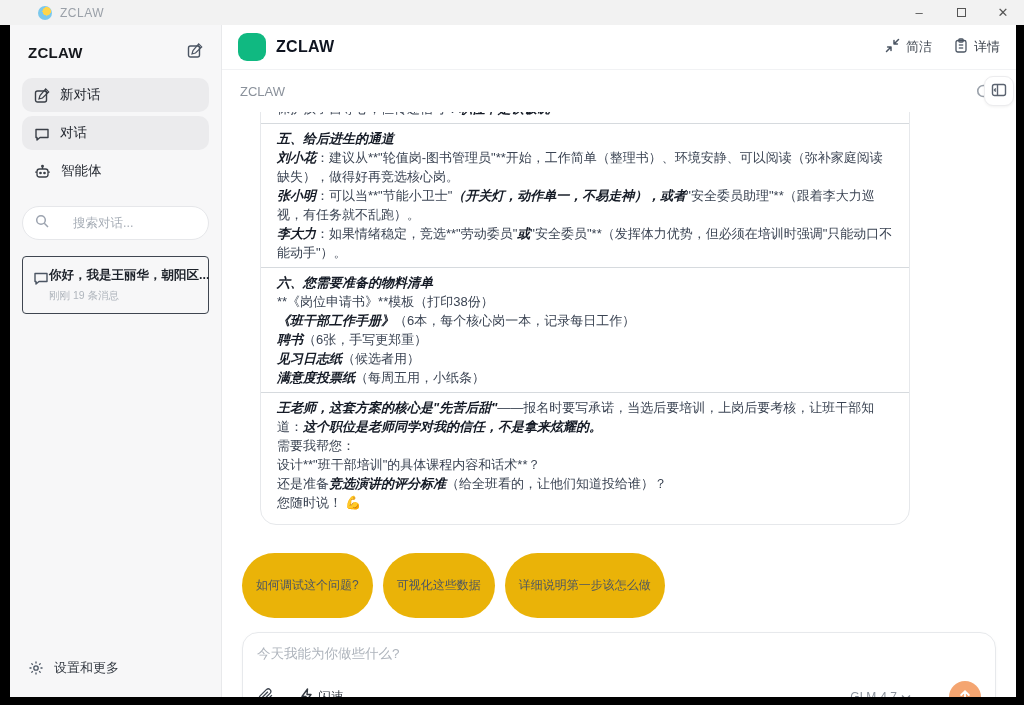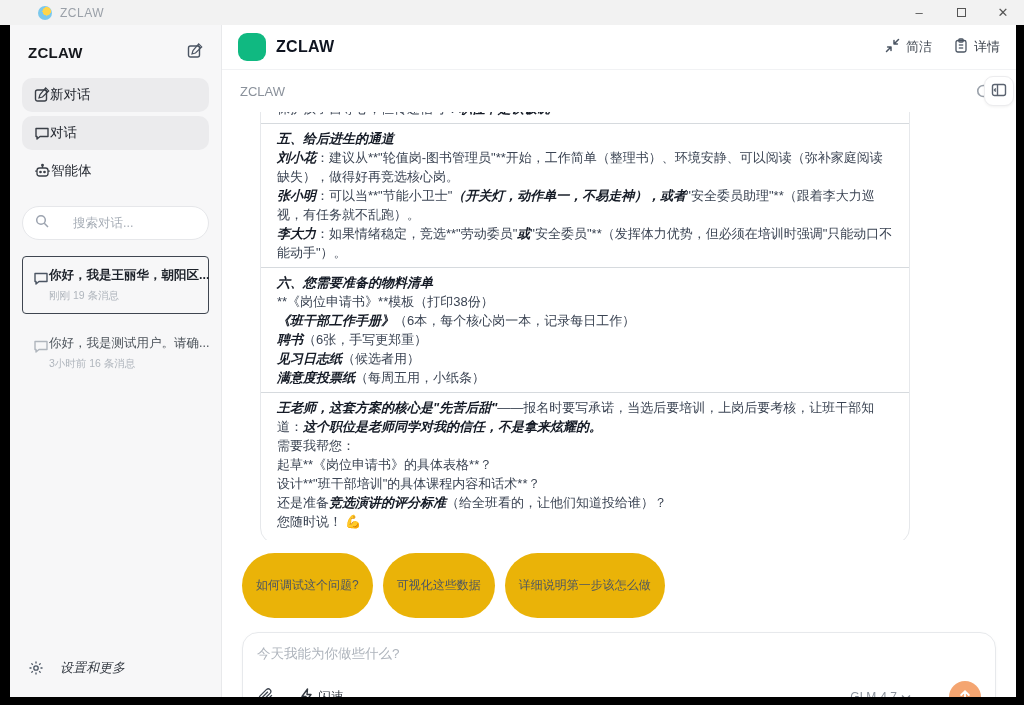--- a/index.html
+++ b/index.html
@@ -22,40 +22,40 @@
   .app { position:absolute; left:10px; top:25px; width:1006px; height:672px; background:#fff;
          display:flex; overflow:hidden; }
 
   
   .sidebar { width:212px; background:#f7f7f8; border-right:1px solid #e8e9eb; display:flex;
              flex-direction:column; flex-shrink:0; }
   .sb-header { display:flex; align-items:center; justify-content:space-between; padding:16px 16px 14px 18px; }
   .sb-title { font-size:15px; font-weight:700; color:#15181d; letter-spacing:.3px; }
   .icon-btn { background:none; border:none; color:#4b5563; cursor:pointer; display:flex; padding:2px; }
   .sb-nav { padding:0 12px; display:flex; flex-direction:column; gap:4px; }
-  .sb-item { display:flex; align-items:center; gap:0; padding:8px 12px; border-radius:10px;
+  .sb-item { display:flex; align-items:flex-end; gap:10px; padding:8px 12px; border-radius:10px;
              font-size:13.5px; color:#23272f; cursor:pointer; }
   .sb-item.active { background:#ebebed; }
   .sb-ico { display:flex; color:#3a3f47; }
   .sb-search { margin:18px 12px 10px; background:#fff; border:1px solid #e6e7ea; border-radius:999px;
                display:flex; align-items:center; gap:24px; padding:7px 12px; color:#9ca3af;justify-content:space-between; }
   .sb-search input { border:none; outline:none; background:transparent; font-size:12.5px; width:130px;
                      color:#374151; font-family:inherit; }
   .sb-search input::placeholder { color:#a6adb6; }
   .sb-convs { padding:6px 12px; display:flex; flex-direction:column; gap:10px; }
   .conv { display:flex; padding:10px 10px; border-radius:4px; border:1.5px solid transparent;
           cursor:pointer; align-items:flex-start; }
   .conv.selected { border-color:#3f4650; }
   .conv-ico { margin-top:3px; color:#4b5563; display:flex; }
   .conv.dim .conv-ico { color:#b0b6bd; }
   .conv-title { font-size:12.5px; color:#1d222a; font-weight:700; white-space:nowrap; }
   .conv.dim .conv-title { font-weight:400; color:#4b5259; }
   .conv-meta { font-size:10.5px; color:#b0b6bd; margin-top:5px; }
-  .sb-footer { margin-top:auto; padding:16px 18px 20px; display:flex; align-items:center; gap:16px;
-               font-size:13px; color:#343a42; cursor:pointer;font-style:italic; }
+  .sb-footer { margin-top:auto; padding:16px 18px 20px; display:flex; align-items:center; gap:10px;
+               font-size:13px; color:#343a42; cursor:pointer; }
   .sb-footer .sb-ico { color:#4b5563; }
 
   
   .main { flex:1; display:flex; flex-direction:column; background:#fff; min-width:0; }
   .main-header { height:45px; border-bottom:1px solid #f1f2f4; display:flex; align-items:center;
                  padding:0 16px; flex-shrink:0; }
   .brand-logo { width:28px; height:28px; border-radius:9px; background:#10b981; margin-right:10px; }
   .brand-name { font-size:16px; font-weight:700; color:#0f1420; letter-spacing:.3px; }
   .hdr-actions { margin-left:auto; display:flex; gap:22px; }
   .hdr-btn { display:flex; align-items:center; gap:6px; background:none; border:none; cursor:pointer;
@@ -167,31 +167,20 @@
     <div class="sb-convs" id="sb-convs">
         <div class="conv selected">
           <span class="conv-ico">
             <svg width="16" height="16" viewBox="0 0 16 16" fill="none" stroke="currentColor" stroke-width="1.4">
               <path d="M2 3.5 h12 v8 h-8 l-3 2.5 v-2.5 h-1 Z" stroke-linejoin="round"></path>
             </svg>
           </span>
           <div>
             <div class="conv-title">你好，我是王丽华，朝阳区...</div>
             <div class="conv-meta">刚刚  19 条消息</div>
-          </div>
-        </div>
-        <div class="conv dim">
-          <span class="conv-ico">
-            <svg width="16" height="16" viewBox="0 0 16 16" fill="none" stroke="currentColor" stroke-width="1.4">
-              <path d="M2 3.5 h12 v8 h-8 l-3 2.5 v-2.5 h-1 Z" stroke-linejoin="round"></path>
-            </svg>
-          </span>
-          <div>
-            <div class="conv-title">你好，我是测试用户。请确...</div>
-            <div class="conv-meta">3小时前  16 条消息</div>
           </div>
         </div>
       </div>
     <div class="sb-footer">
       <span class="sb-ico" id="gear-ico">
           <svg width="16" height="16" viewBox="0 0 16 16" fill="none" stroke="currentColor" stroke-width="1.3">
             <circle cx="8" cy="8" r="2.2"></circle>
             <path d="M8 1.5 v2 M8 12.5 v2 M1.5 8 h2 M12.5 8 h2 M3.4 3.4 l1.4 1.4 M11.2 11.2 l1.4 1.4 M12.6 3.4 l-1.4 1.4 M4.8 11.2 l-1.4 1.4"></path>
           </svg>
         </span>
@@ -254,21 +243,20 @@
           <div class="msg-hr"></div>
           <div class="msg-line"><b>六、您需要准备的物料清单</b></div>
           <div class="msg-line"><span>**《岗位申请书》**模板（打印38份）</span></div>
           <div class="msg-line"><b>《班干部工作手册》</b><span>（6本，每个核心岗一本，记录每日工作）</span></div>
           <div class="msg-line"><b>聘书</b><span>（6张，手写更郑重）</span></div>
           <div class="msg-line"><b>见习日志纸</b><span>（候选者用）</span></div>
           <div class="msg-line"><b>满意度投票纸</b><span>（每周五用，小纸条）</span></div>
           <div class="msg-hr"></div>
           <div class="msg-line"><b>王老师，这套方案的核心是"先苦后甜"</b><span>——报名时要写承诺，当选后要培训，上岗后要考核，让班干部知道：</span><b>这个职位是老师同学对我的信任，不是拿来炫耀的。</b></div>
           <div class="msg-line"><span>需要我帮您：</span></div>
-          <div class="msg-line"><span>起草**《岗位申请书》的具体表格**？</span></div>
           <div class="msg-line"><span>设计**"班干部培训"的具体课程内容和话术**？</span></div>
           <div class="msg-line"><span>还是准备</span><b>竞选演讲的评分标准</b><span>（给全班看的，让他们知道投给谁）？</span></div>
           <div class="msg-line"><span>您随时说！ </span><span class="emoji">💪</span></div>
         </div>
     </div>
 
     <div class="chips-row" id="chips-row">
         <button class="chip">如何调试这个问题?</button>
         <button class="chip">可视化这些数据</button>
         <button class="chip">详细说明第一步该怎么做</button>

